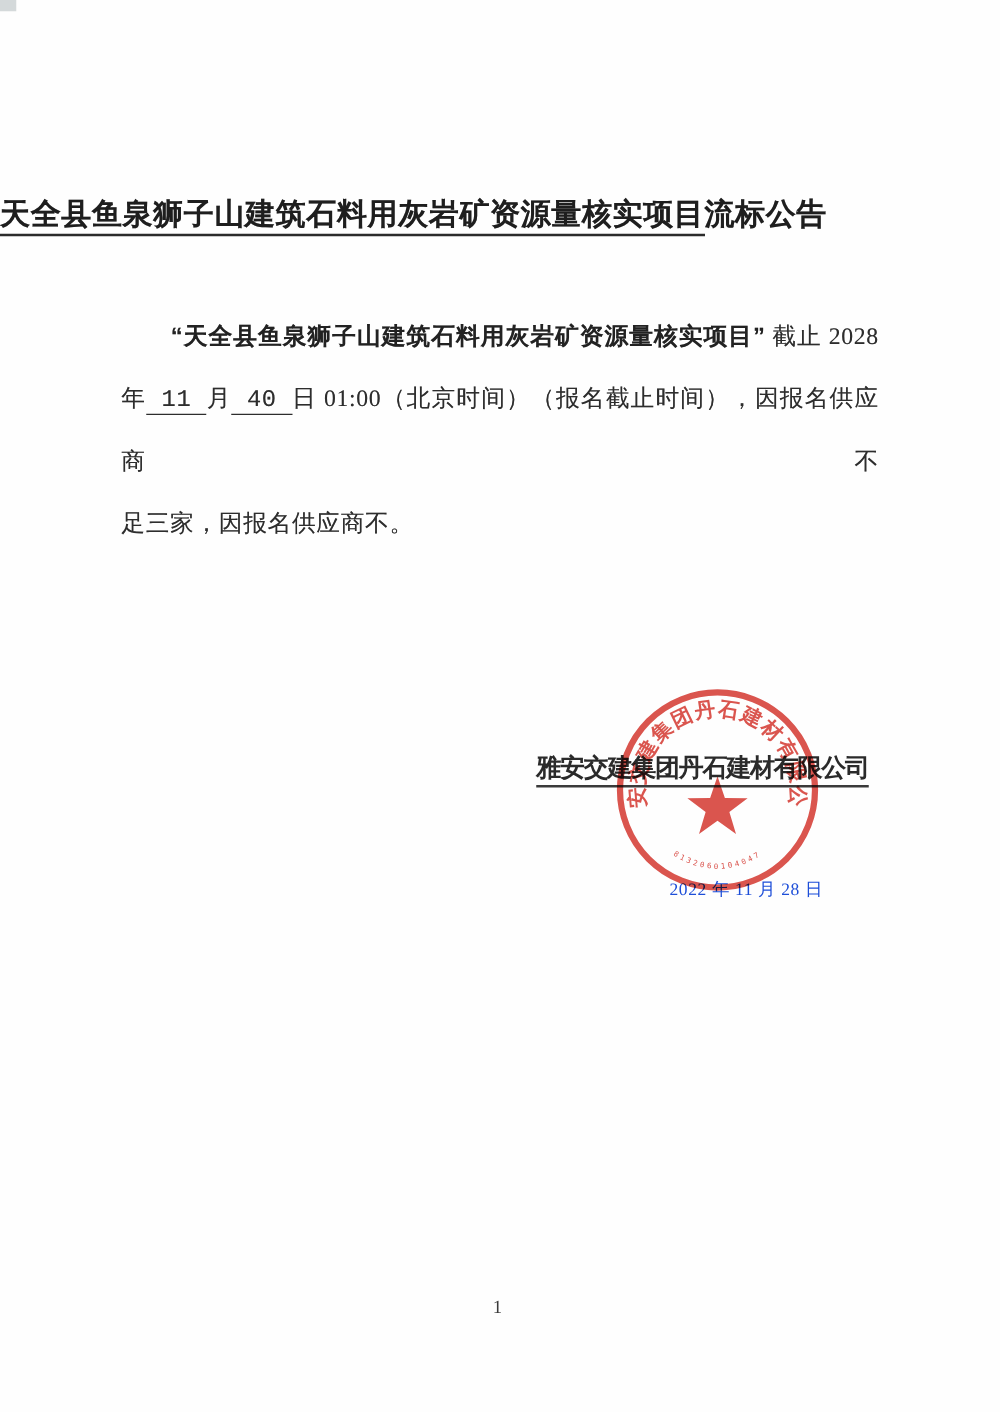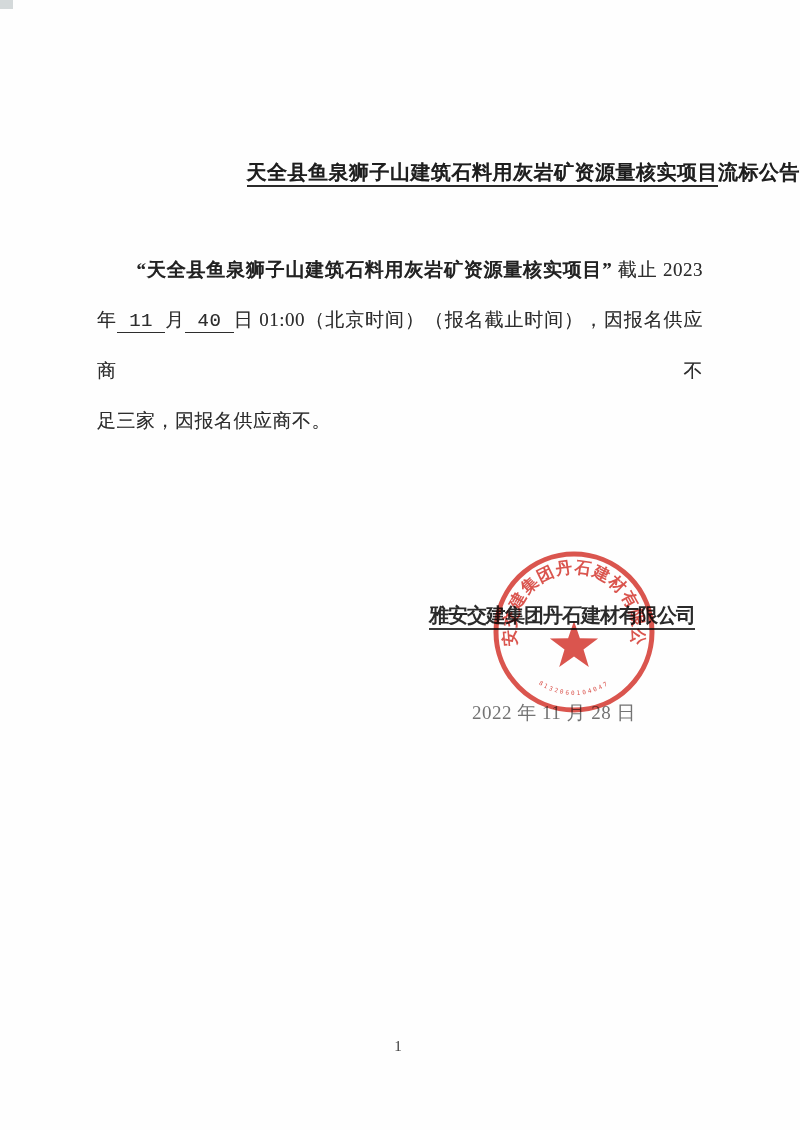--- a/index.html
+++ b/index.html
@@ -4,46 +4,46 @@
 <style>
   html,body{margin:0;padding:0;background:#ffffff;}
   .page{
     position:relative;width:800px;height:1130px;background:#fefefe;overflow:hidden;
     font-family:"Liberation Serif","DejaVu Serif",serif;color:#2d2d2d;
   }
   .corner-artifact{
     position:absolute;left:0;top:0;width:13px;height:9px;background:#cdd2d4;opacity:.85;
   }
   .doc-title{
-    position:absolute;top:158px;left:0;right:0;margin:0;text-align:right;
+    position:absolute;top:158px;left:0;right:0;margin:0;text-align:left;
     font-family:"Liberation Sans","DejaVu Sans",sans-serif;
-    font-size:20px;font-weight:700;color:#1e1e1e;letter-spacing:.5px;line-height:28px;
+    font-size:24px;font-weight:700;color:#1e1e1e;letter-spacing:.5px;line-height:28px;
     text-shadow:0 0 .4px rgba(0,0,0,.4);
   }
   .doc-title .u-part{border-bottom:2px solid #2b2b2b;padding-bottom:2px;}
   .doc-body{
     position:absolute;top:245px;left:97px;width:606px;
     font-size:19px;letter-spacing:.5px;text-shadow:0 0 .3px rgba(0,0,0,.35);
   }
   .body-line{line-height:50px;text-align:justify;}
   .body-line.just{text-align-last:justify;}
   .seg-bold{
-    font-family:Liberation Serif, serif;
+    font-family:Liberation Sans, sans-serif;
     font-weight:700;color:#222;
   }
   .seg-underline{border-bottom:1.5px solid #2d2d2d;font-family:Liberation Mono, monospace;}
   .company-line{
     position:absolute;top:602px;right:105px;
     font-size:20px;font-weight:700;color:#2a2a2a;letter-spacing:-1px;line-height:26px;
     z-index:2;
   }
   .company-line .company-underline{border-bottom:2px solid #3a3a3a;padding-bottom:2px;}
   .date-line{
-    position:absolute;top:700px;left:469px;width:170px;text-align:center;
-    font-size:19px;color:#737373;letter-spacing:.5px;line-height:26px;z-index:2;
+    position:absolute;top:700px;left:512px;width:170px;text-align:center;
+    font-size:14px;color:#1d4ed8;letter-spacing:.5px;line-height:26px;z-index:2;
   }
   .stamp{
     position:absolute;left:489px;top:547px;width:170px;height:170px;
     mix-blend-mode:multiply;opacity:.92;filter:blur(.35px);z-index:3;
   }
   .seal-arc-text{
     font-family:"Liberation Sans","DejaVu Sans",sans-serif;
     font-size:16.5px;font-weight:700;letter-spacing:1.2px;
   }
   .seal-serial{
@@ -58,21 +58,21 @@
 </head>
 <body>
 
 <div class="page">
 
   <div class="corner-artifact"></div>
 
   <h1 class="doc-title"><span class="u-part">天全县鱼泉狮子山建筑石料用灰岩矿资源量核实项目</span><span>流标公告</span></h1>
 
   <div class="doc-body" id="doc-body">
-      <div class="body-line just"><span>　　</span><span class="seg-bold">“天全县鱼泉狮子山建筑石料用灰岩矿资源量核实项目”</span><span> 截止 2023</span></div>
+      <div class="body-line just"><span>　　</span><span class="seg-bold">“天全县鱼泉狮子山建筑石料用灰岩矿资源量核实项目”</span><span> 截止 2028</span></div>
       <div class="body-line just"><span>年</span><span class="seg-underline"> 11 </span><span>月</span><span class="seg-underline"> 40 </span><span>日 01:00（北京时间）（报名截止时间），因报名供应商不</span></div>
       <div class="body-line"><span>足三家，因报名供应商不。</span></div>
     </div>
 
   <div class="company-line"><span class="company-underline">雅安交建集团丹石建材有限公司</span></div>
 
   <svg class="stamp" viewBox="0 0 170 170">
     <defs>
       <path id="arcTop" d="M 29.6 105.2 A 59 59 0 1 1 140.4 105.2" fill="none"></path>
       <path id="arcBottom" d="M 25.8 106.5 A 63 63 0 0 0 144.2 106.5" fill="none"></path>

